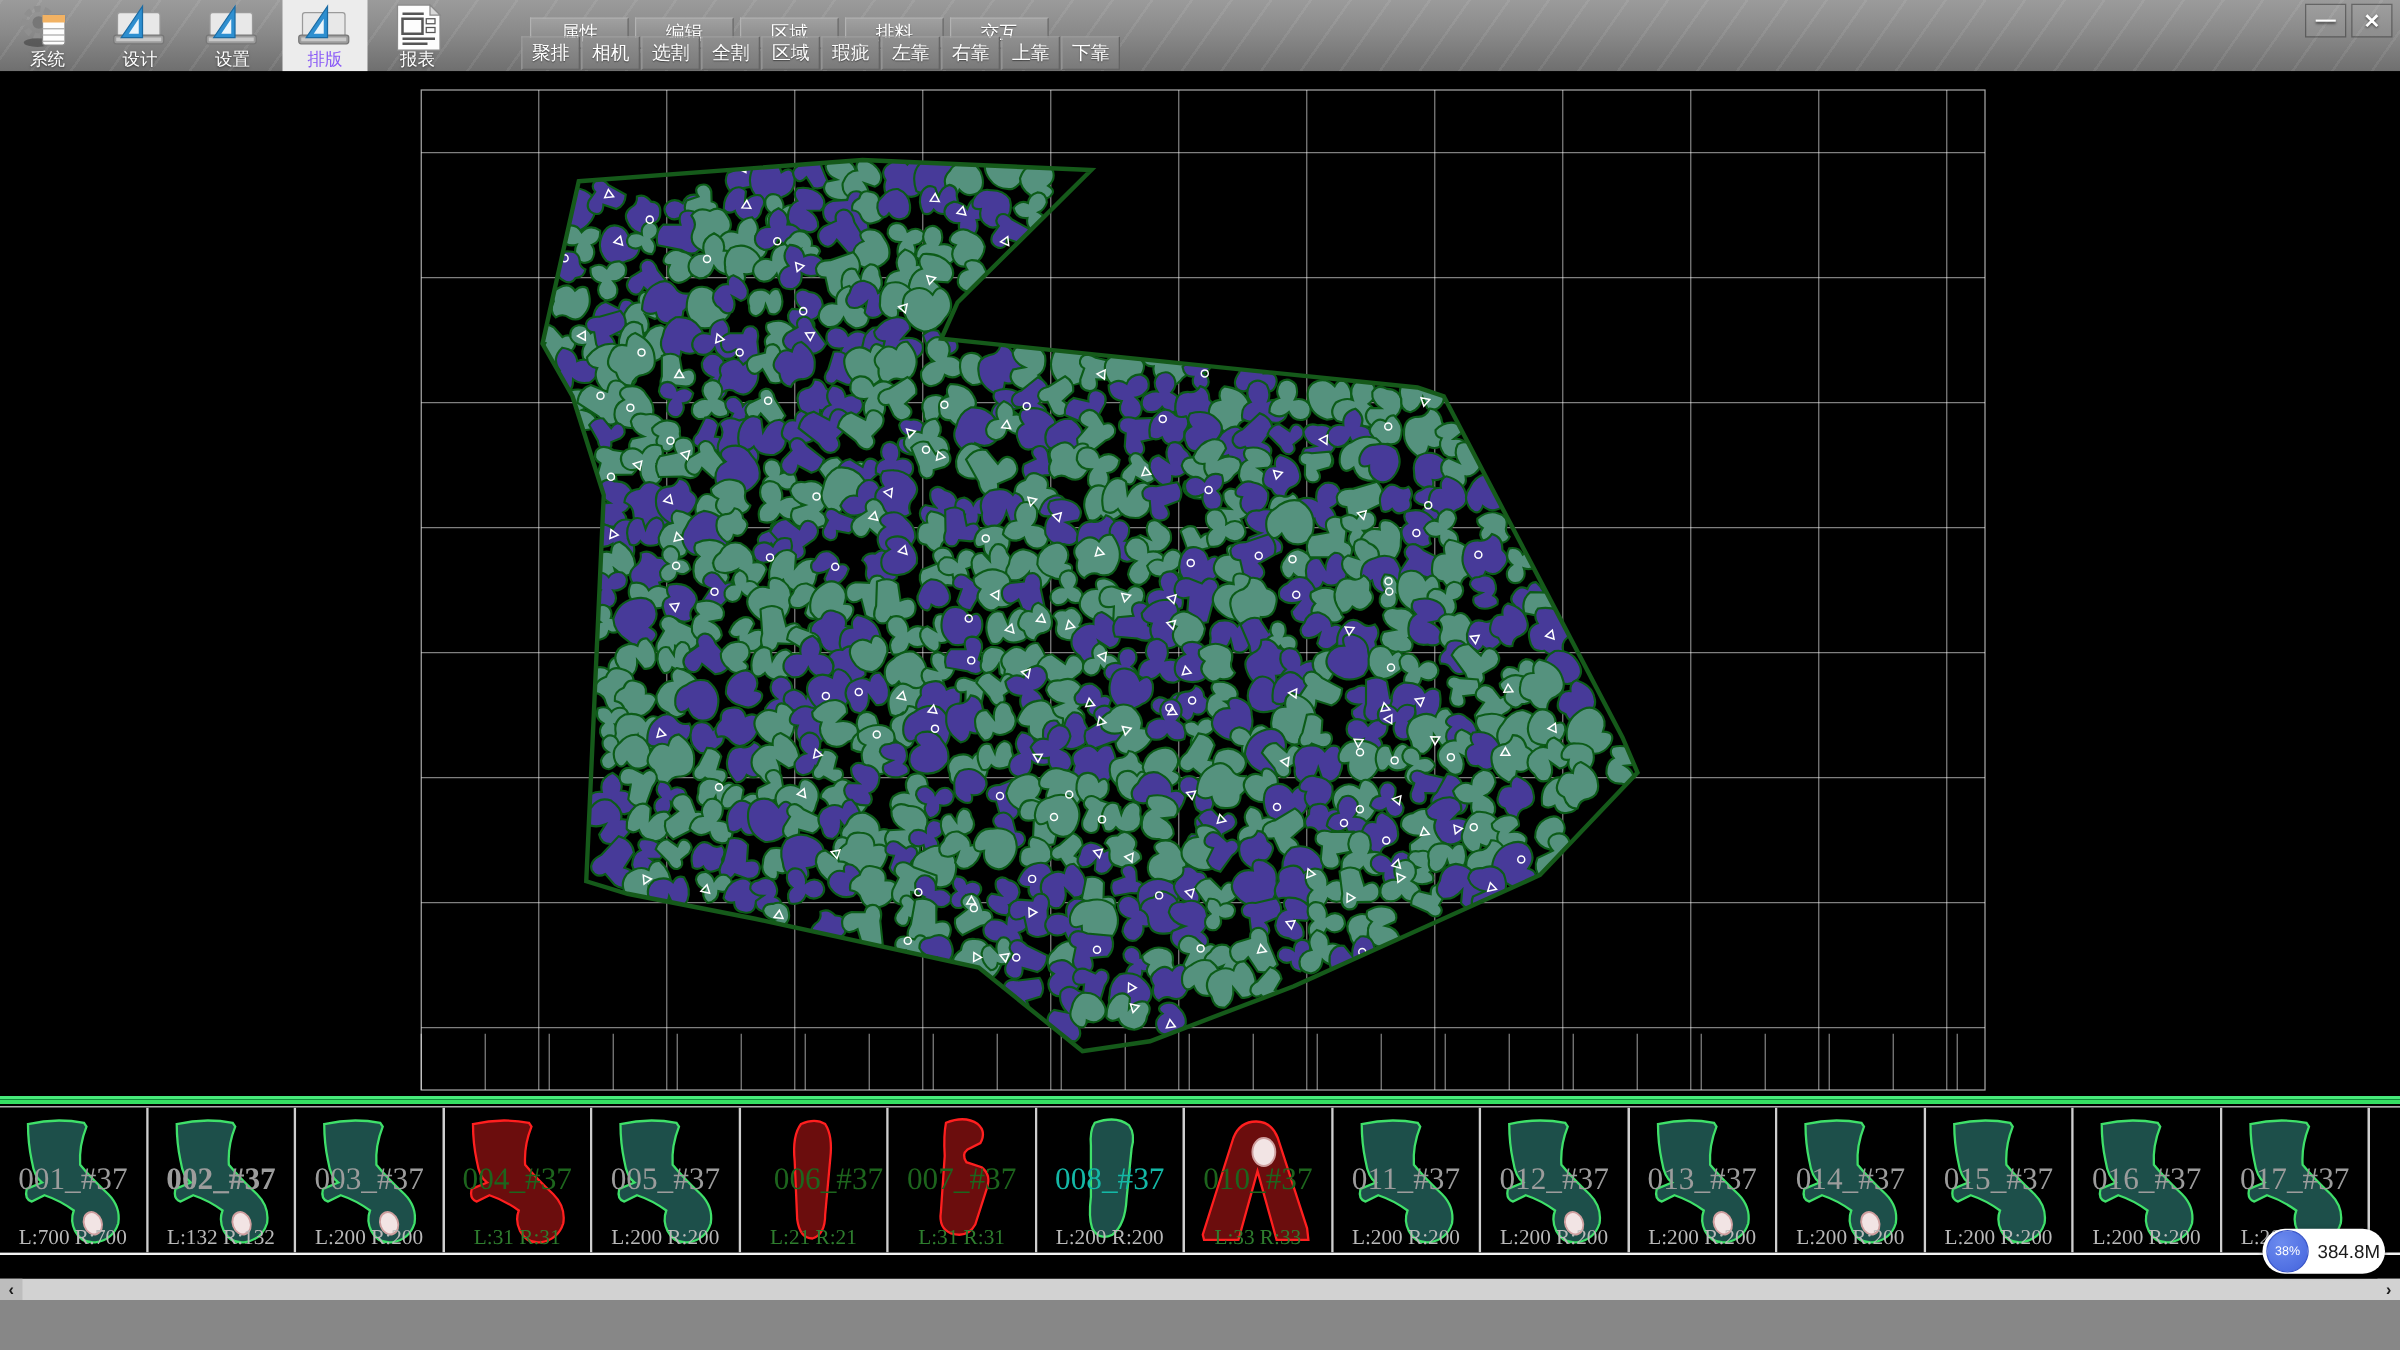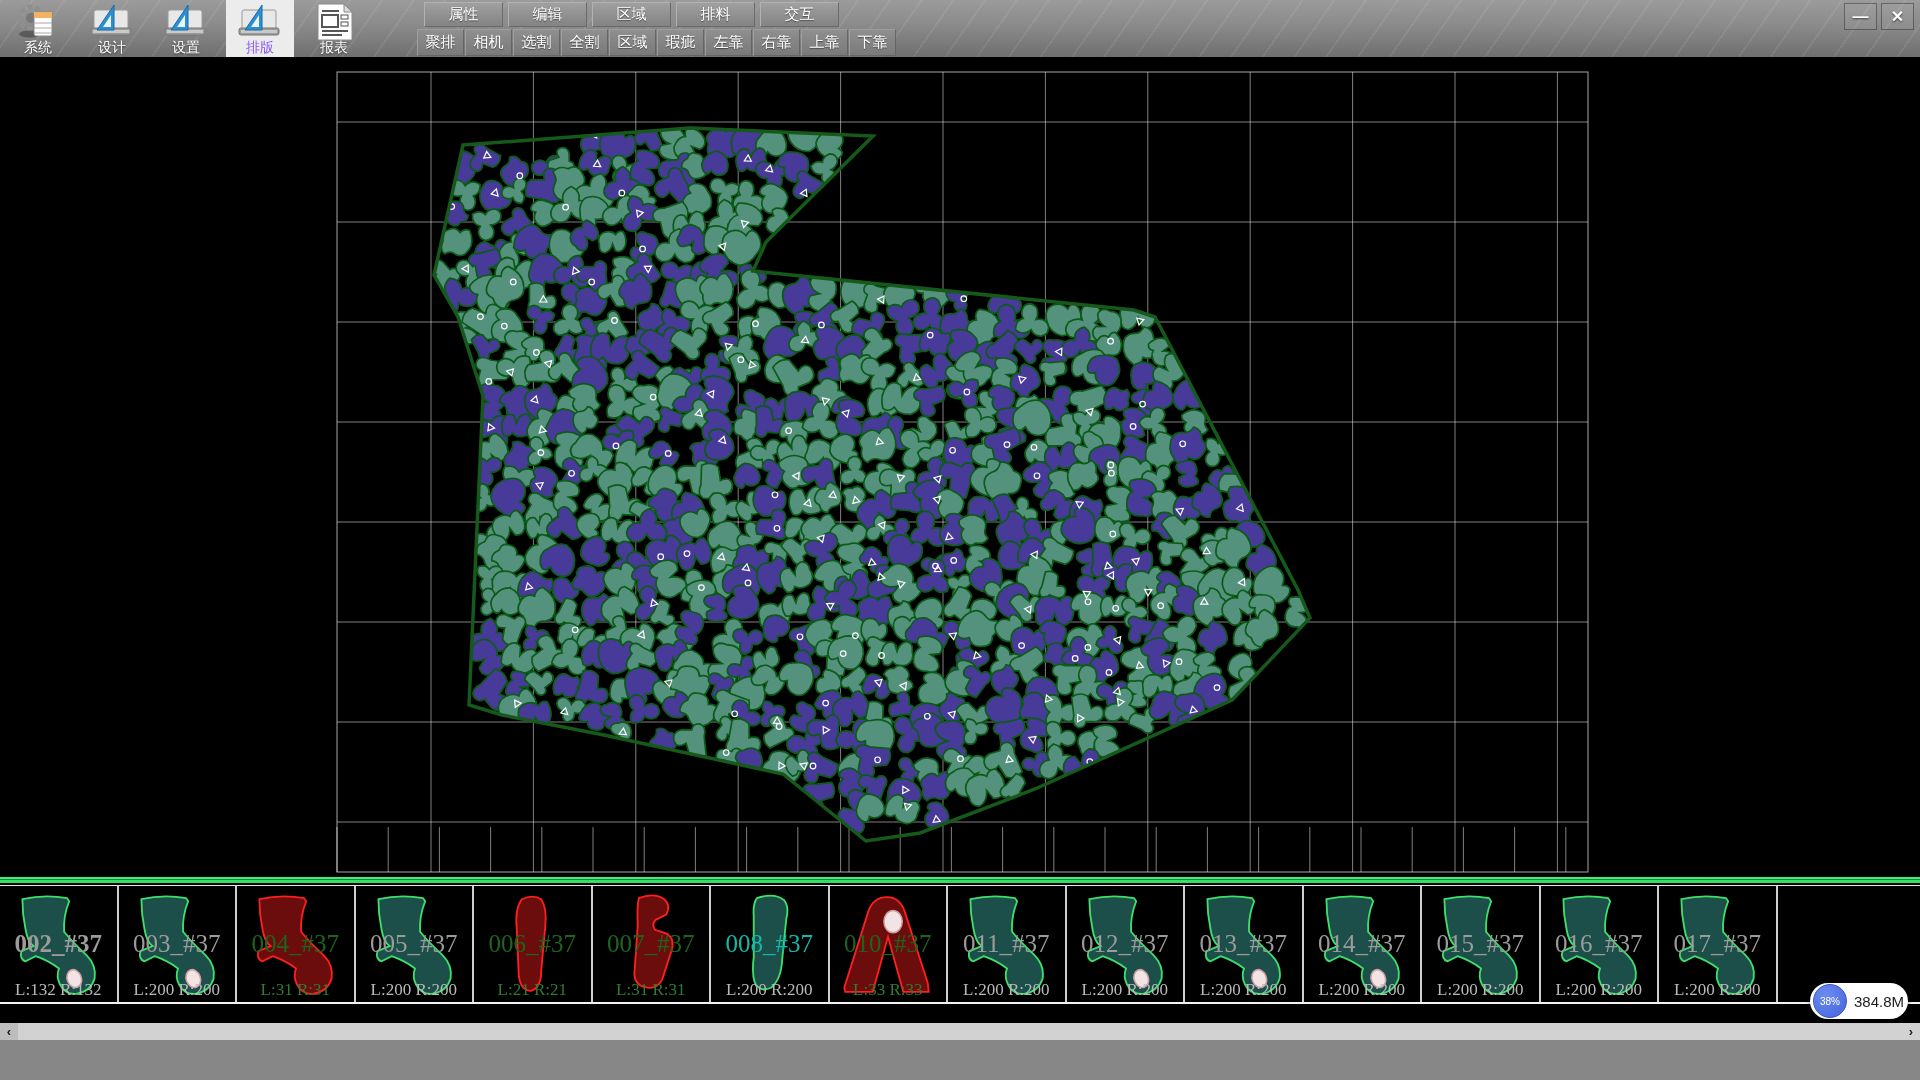--- a/index.html
+++ b/index.html
@@ -12,21 +12,21 @@
   #titlebar .streaks{position:absolute;inset:0;
     background:repeating-linear-gradient(125deg,rgba(255,255,255,.07) 0 2px,transparent 2px 26px);}
   #app-tabs{position:absolute;left:4px;top:0;height:57px;display:flex;align-items:flex-end;}
   .app-tab{width:68px;height:57px;margin-right:6px;display:flex;flex-direction:column;
     align-items:center;justify-content:flex-start;cursor:pointer;position:relative;}
   .app-tab.selected{background:#ececec;}
   .app-tab .ic{margin-top:3px;height:37px;display:flex;align-items:center;justify-content:center;}
   .app-tab .lbl{font-size:14px;color:#ffffff;text-shadow:0 1px 2px rgba(0,0,0,.55);line-height:15px;}
   .app-tab.selected .lbl{color:#8b5cf6;text-shadow:none;}
 
-  #menu-row{position:absolute;left:424px;top:2px;height:25px;display:flex;}
+  #menu-row{position:absolute;left:424px;top:14px;height:25px;display:flex;}
   .menu-btn{width:79px;height:25px;margin-right:5px;display:flex;align-items:center;justify-content:center;
     color:#fff;font-size:15px;text-shadow:0 1px 1px rgba(0,0,0,.5);
     background:linear-gradient(180deg,#a0a0a0,#838383);
     border:1px solid #b2b2b2;border-right-color:#6a6a6a;border-bottom-color:#6a6a6a;box-sizing:border-box;cursor:pointer;}
   #tool-row{position:absolute;left:417px;top:29px;height:27px;display:flex;}
   .tool-btn{width:47px;height:27px;margin-right:1px;display:flex;align-items:center;justify-content:center;
     color:#fff;font-size:15px;text-shadow:0 1px 1px rgba(0,0,0,.5);
     background:linear-gradient(180deg,#8f8f8f,#7a7a7a);
     border:1px solid #9e9e9e;border-right-color:#656565;border-bottom-color:#656565;box-sizing:border-box;cursor:pointer;}
 
@@ -1003,20 +1003,28 @@
     </div>
 
   <div id="separator"></div>
 
   <div id="thumb-strip">
       <div class="thumb-cell">
         <svg width="116" height="116" viewBox="0 0 114 114">
       <path d="M 22 13 Q 44 8 66 12 L 68 15 Q 62 30 63 45 Q 72 56 85 68 Q 95 78 93 91 Q 89 104 75 106 Q 64 107 59 97 Q 55 89 58 81 Q 47 73 35 69 L 25 74 Q 19 72 21 64 L 33 59 Q 27 55 25 42 Q 22 28 22 13 Z" fill="#1d4f4a" stroke="#3fe06a" stroke-width="1.8"></path>
           <ellipse cx="73" cy="91" rx="7" ry="9" transform="rotate(-20 73 91)" fill="#f2e4e4" stroke="#cf9f9f" stroke-width="1.5"></ellipse>
         </svg>
+        <div class="thumb-id" style="color: rgb(156, 156, 156);">001_#37</div>
+        <div class="thumb-lr" style="color: rgb(185, 185, 185);">L:700 R:700</div>
+      </div>
+      <div class="thumb-cell">
+        <svg width="116" height="116" viewBox="0 0 114 114">
+      <path d="M 22 13 Q 44 8 66 12 L 68 15 Q 62 30 63 45 Q 72 56 85 68 Q 95 78 93 91 Q 89 104 75 106 Q 64 107 59 97 Q 55 89 58 81 Q 47 73 35 69 L 25 74 Q 19 72 21 64 L 33 59 Q 27 55 25 42 Q 22 28 22 13 Z" fill="#1d4f4a" stroke="#3fe06a" stroke-width="1.8"></path>
+          <ellipse cx="73" cy="91" rx="7" ry="9" transform="rotate(-20 73 91)" fill="#f2e4e4" stroke="#cf9f9f" stroke-width="1.5"></ellipse>
+        </svg>
         <div class="thumb-id" style="color: rgb(156, 156, 156); font-weight: bold;">002_#37</div>
         <div class="thumb-lr" style="color: rgb(185, 185, 185);">L:132 R:132</div>
       </div>
       <div class="thumb-cell">
         <svg width="116" height="116" viewBox="0 0 114 114">
       <path d="M 22 13 Q 44 8 66 12 L 68 15 Q 62 30 63 45 Q 72 56 85 68 Q 95 78 93 91 Q 89 104 75 106 Q 64 107 59 97 Q 55 89 58 81 Q 47 73 35 69 L 25 74 Q 19 72 21 64 L 33 59 Q 27 55 25 42 Q 22 28 22 13 Z" fill="#1d4f4a" stroke="#3fe06a" stroke-width="1.8"></path>
           <ellipse cx="73" cy="91" rx="7" ry="9" transform="rotate(-20 73 91)" fill="#f2e4e4" stroke="#cf9f9f" stroke-width="1.5"></ellipse>
         </svg>
         <div class="thumb-id" style="color: rgb(156, 156, 156);">003_#37</div>
         <div class="thumb-lr" style="color: rgb(185, 185, 185);">L:200 R:200</div>
@@ -1032,21 +1040,21 @@
         <svg width="116" height="116" viewBox="0 0 114 114">
       <path d="M 22 13 Q 44 8 66 12 L 68 15 Q 62 30 63 45 Q 72 56 85 68 Q 95 78 93 91 Q 89 104 75 106 Q 64 107 59 97 Q 55 89 58 81 Q 47 73 35 69 L 25 74 Q 19 72 21 64 L 33 59 Q 27 55 25 42 Q 22 28 22 13 Z" fill="#1d4f4a" stroke="#3fe06a" stroke-width="1.8"></path>
         </svg>
         <div class="thumb-id" style="color: rgb(156, 156, 156);">005_#37</div>
         <div class="thumb-lr" style="color: rgb(185, 185, 185);">L:200 R:200</div>
       </div>
       <div class="thumb-cell">
         <svg width="116" height="116" viewBox="0 0 114 114">
       <path d="M 47 13 Q 58 8 66 13 Q 72 22 70 40 L 66 84 Q 66 100 56 103 Q 46 103 44 88 L 42 42 Q 40 22 47 13 Z" fill="#6b0d0d" stroke="#ff1f1f" stroke-width="1.8"></path>
         </svg>
-        <div class="thumb-id" style="color: rgb(29, 101, 29);">006_#37</div>
+        <div class="thumb-id" style="color: rgb(29, 101, 29); margin-left: 12px;">006_#37</div>
         <div class="thumb-lr" style="color: rgb(46, 125, 46);">L:21 R:21</div>
       </div>
       <div class="thumb-cell">
         <svg width="116" height="116" viewBox="0 0 114 114">
       <path d="M 45 12 Q 60 6 70 13 Q 77 19 72 28 L 62 33 Q 57 37 61 43 L 73 47 Q 81 53 77 64 L 68 92 Q 62 103 49 99 Q 39 95 41 82 L 44 38 Q 43 22 45 12 Z" fill="#6b0d0d" stroke="#ff1f1f" stroke-width="1.8"></path>
         </svg>
         <div class="thumb-id" style="color: rgb(29, 101, 29);">007_#37</div>
         <div class="thumb-lr" style="color: rgb(46, 125, 46);">L:31 R:31</div>
       </div>
       <div class="thumb-cell">

